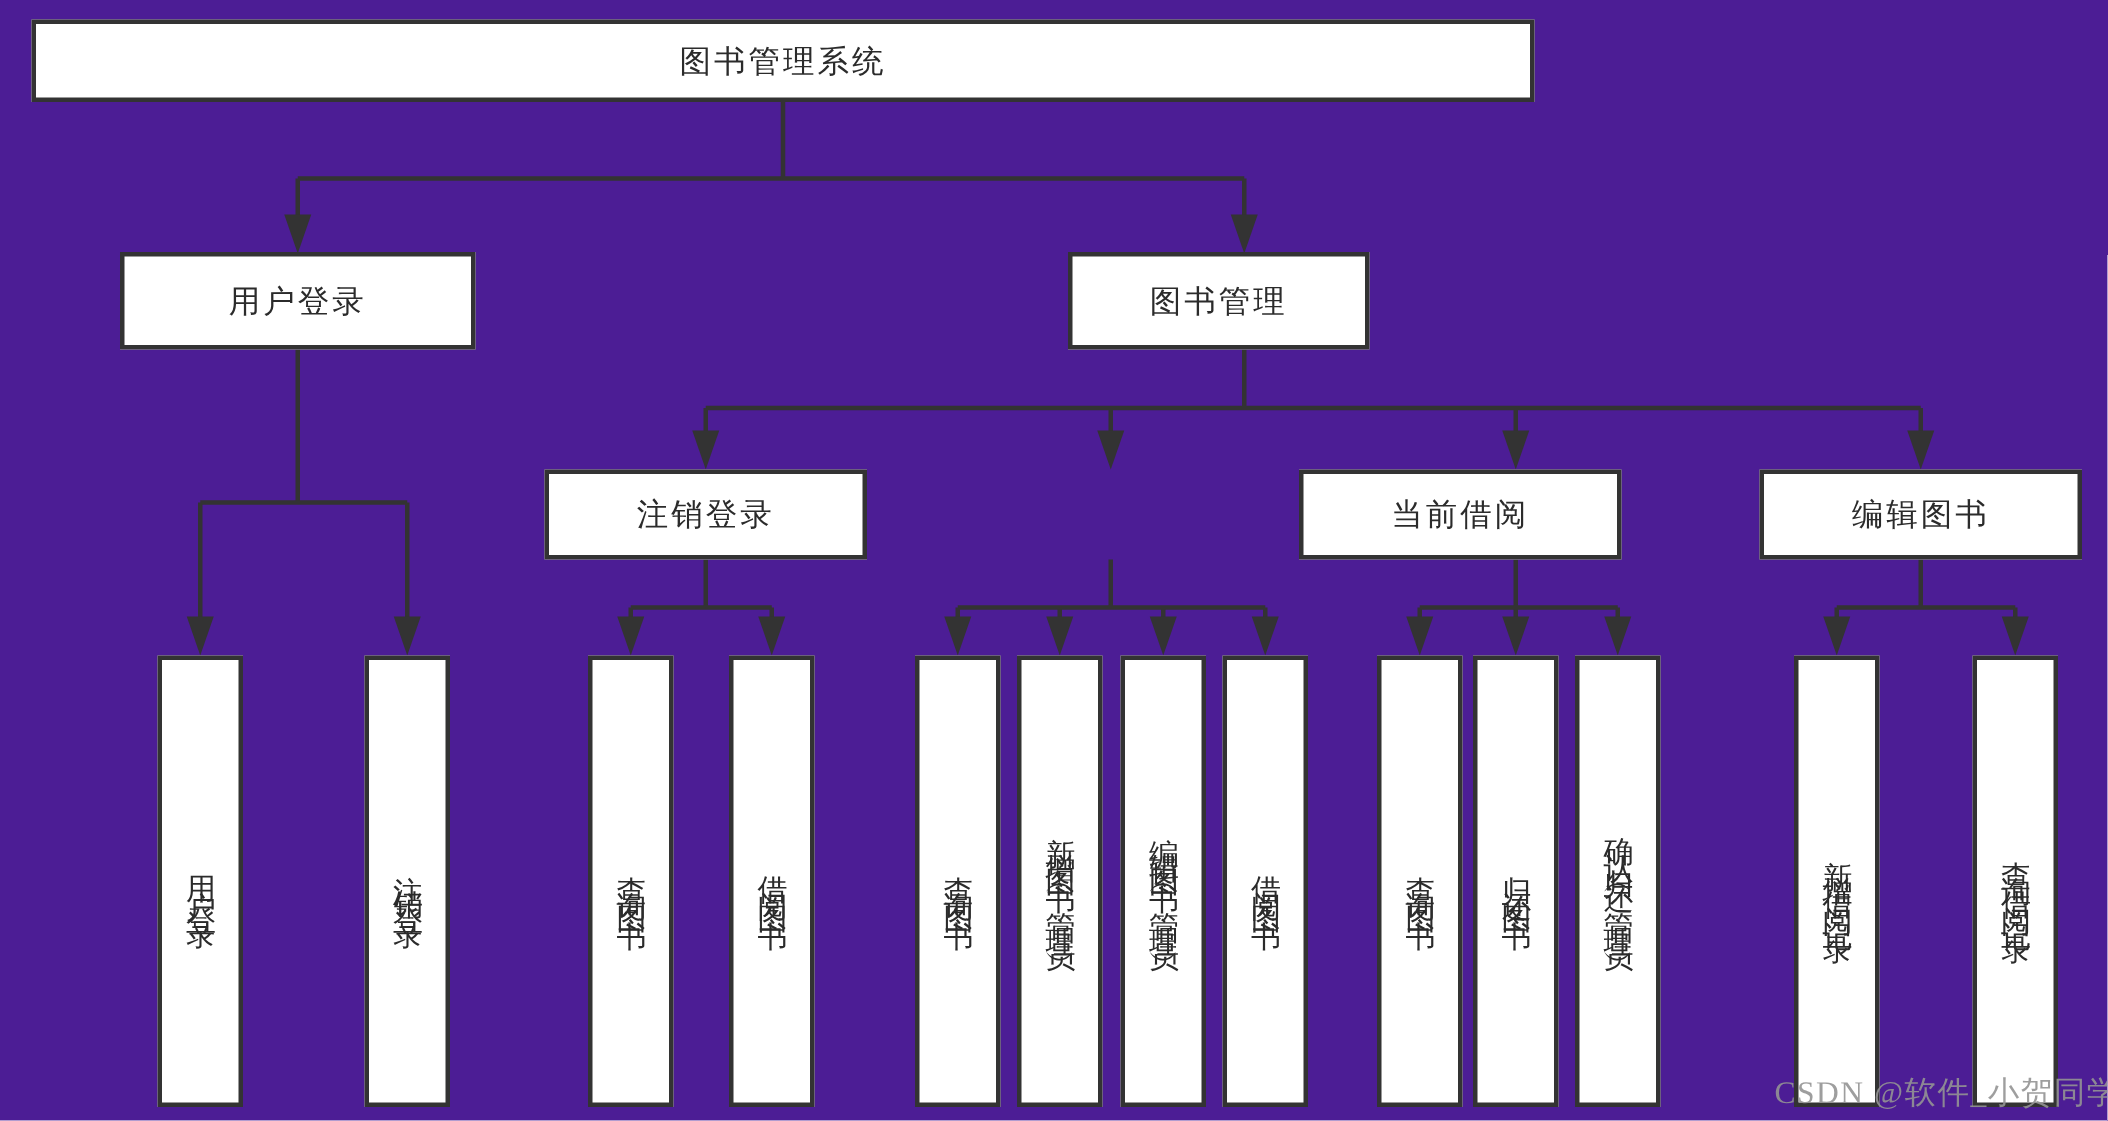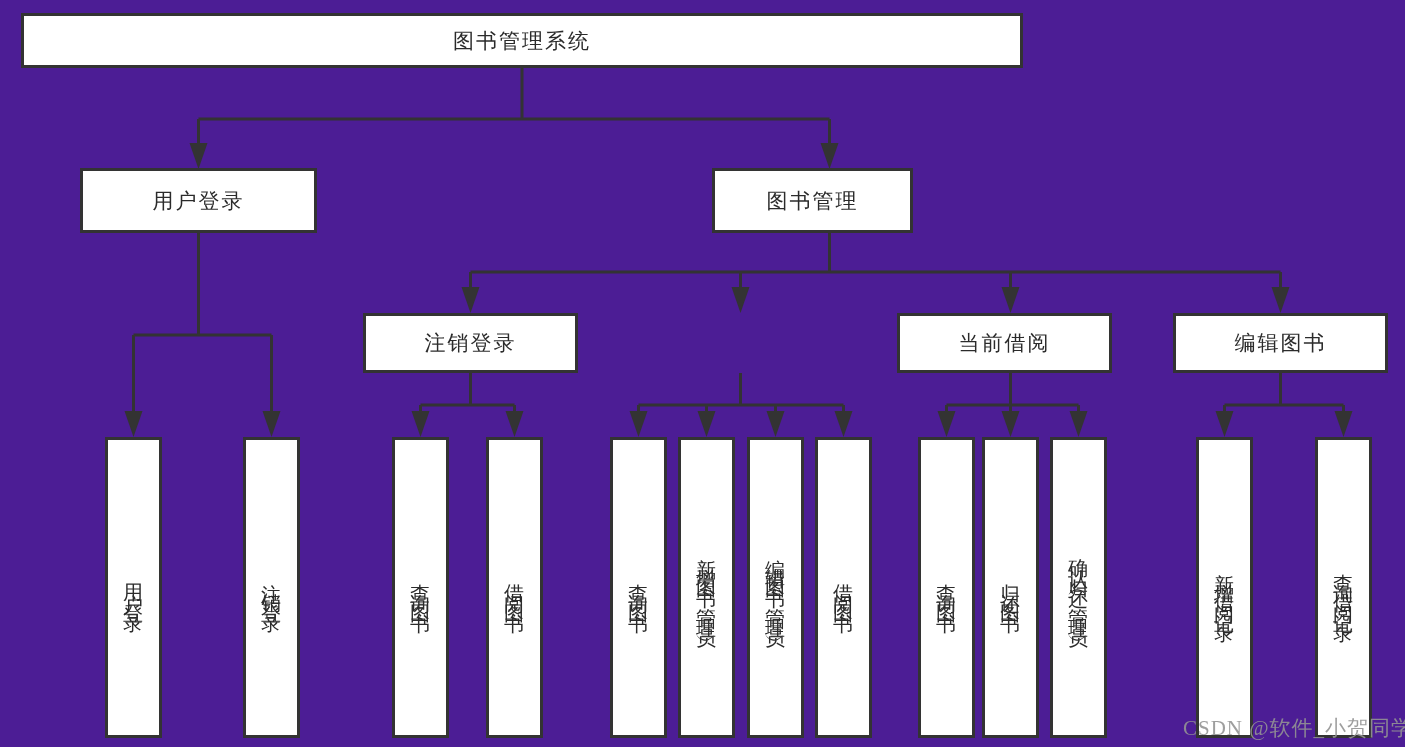--- a/index.html
+++ b/index.html
@@ -29,21 +29,21 @@
     color:#2b2b2b;
     white-space:nowrap;
   }
   .root{left:21px;top:13px;width:1002px;height:55px;}
   .lvl1{height:65px;}
   .lvl1.user{left:80px;top:168px;width:237px;}
   .lvl1.mgmt{left:712px;top:168px;width:201px;}
   .lvl2{top:313px;width:215px;height:60px;}
   .lvl2.g0{left:363px;}
   .lvl2.g1{left:633px;}
-  .lvl2.g2{left:897px;text-align:right;}
+  .lvl2.g2{left:866px;text-align:right;}
   .lvl2.g3{left:1173px;}
   .leaf{top:437px;width:57px;height:301px;}
   .leaf .lbl{
     writing-mode:vertical-rl;
     text-orientation:mixed;
     font-size:20px;
     letter-spacing:10px;
     line-height:1;
     white-space:nowrap;
   }

